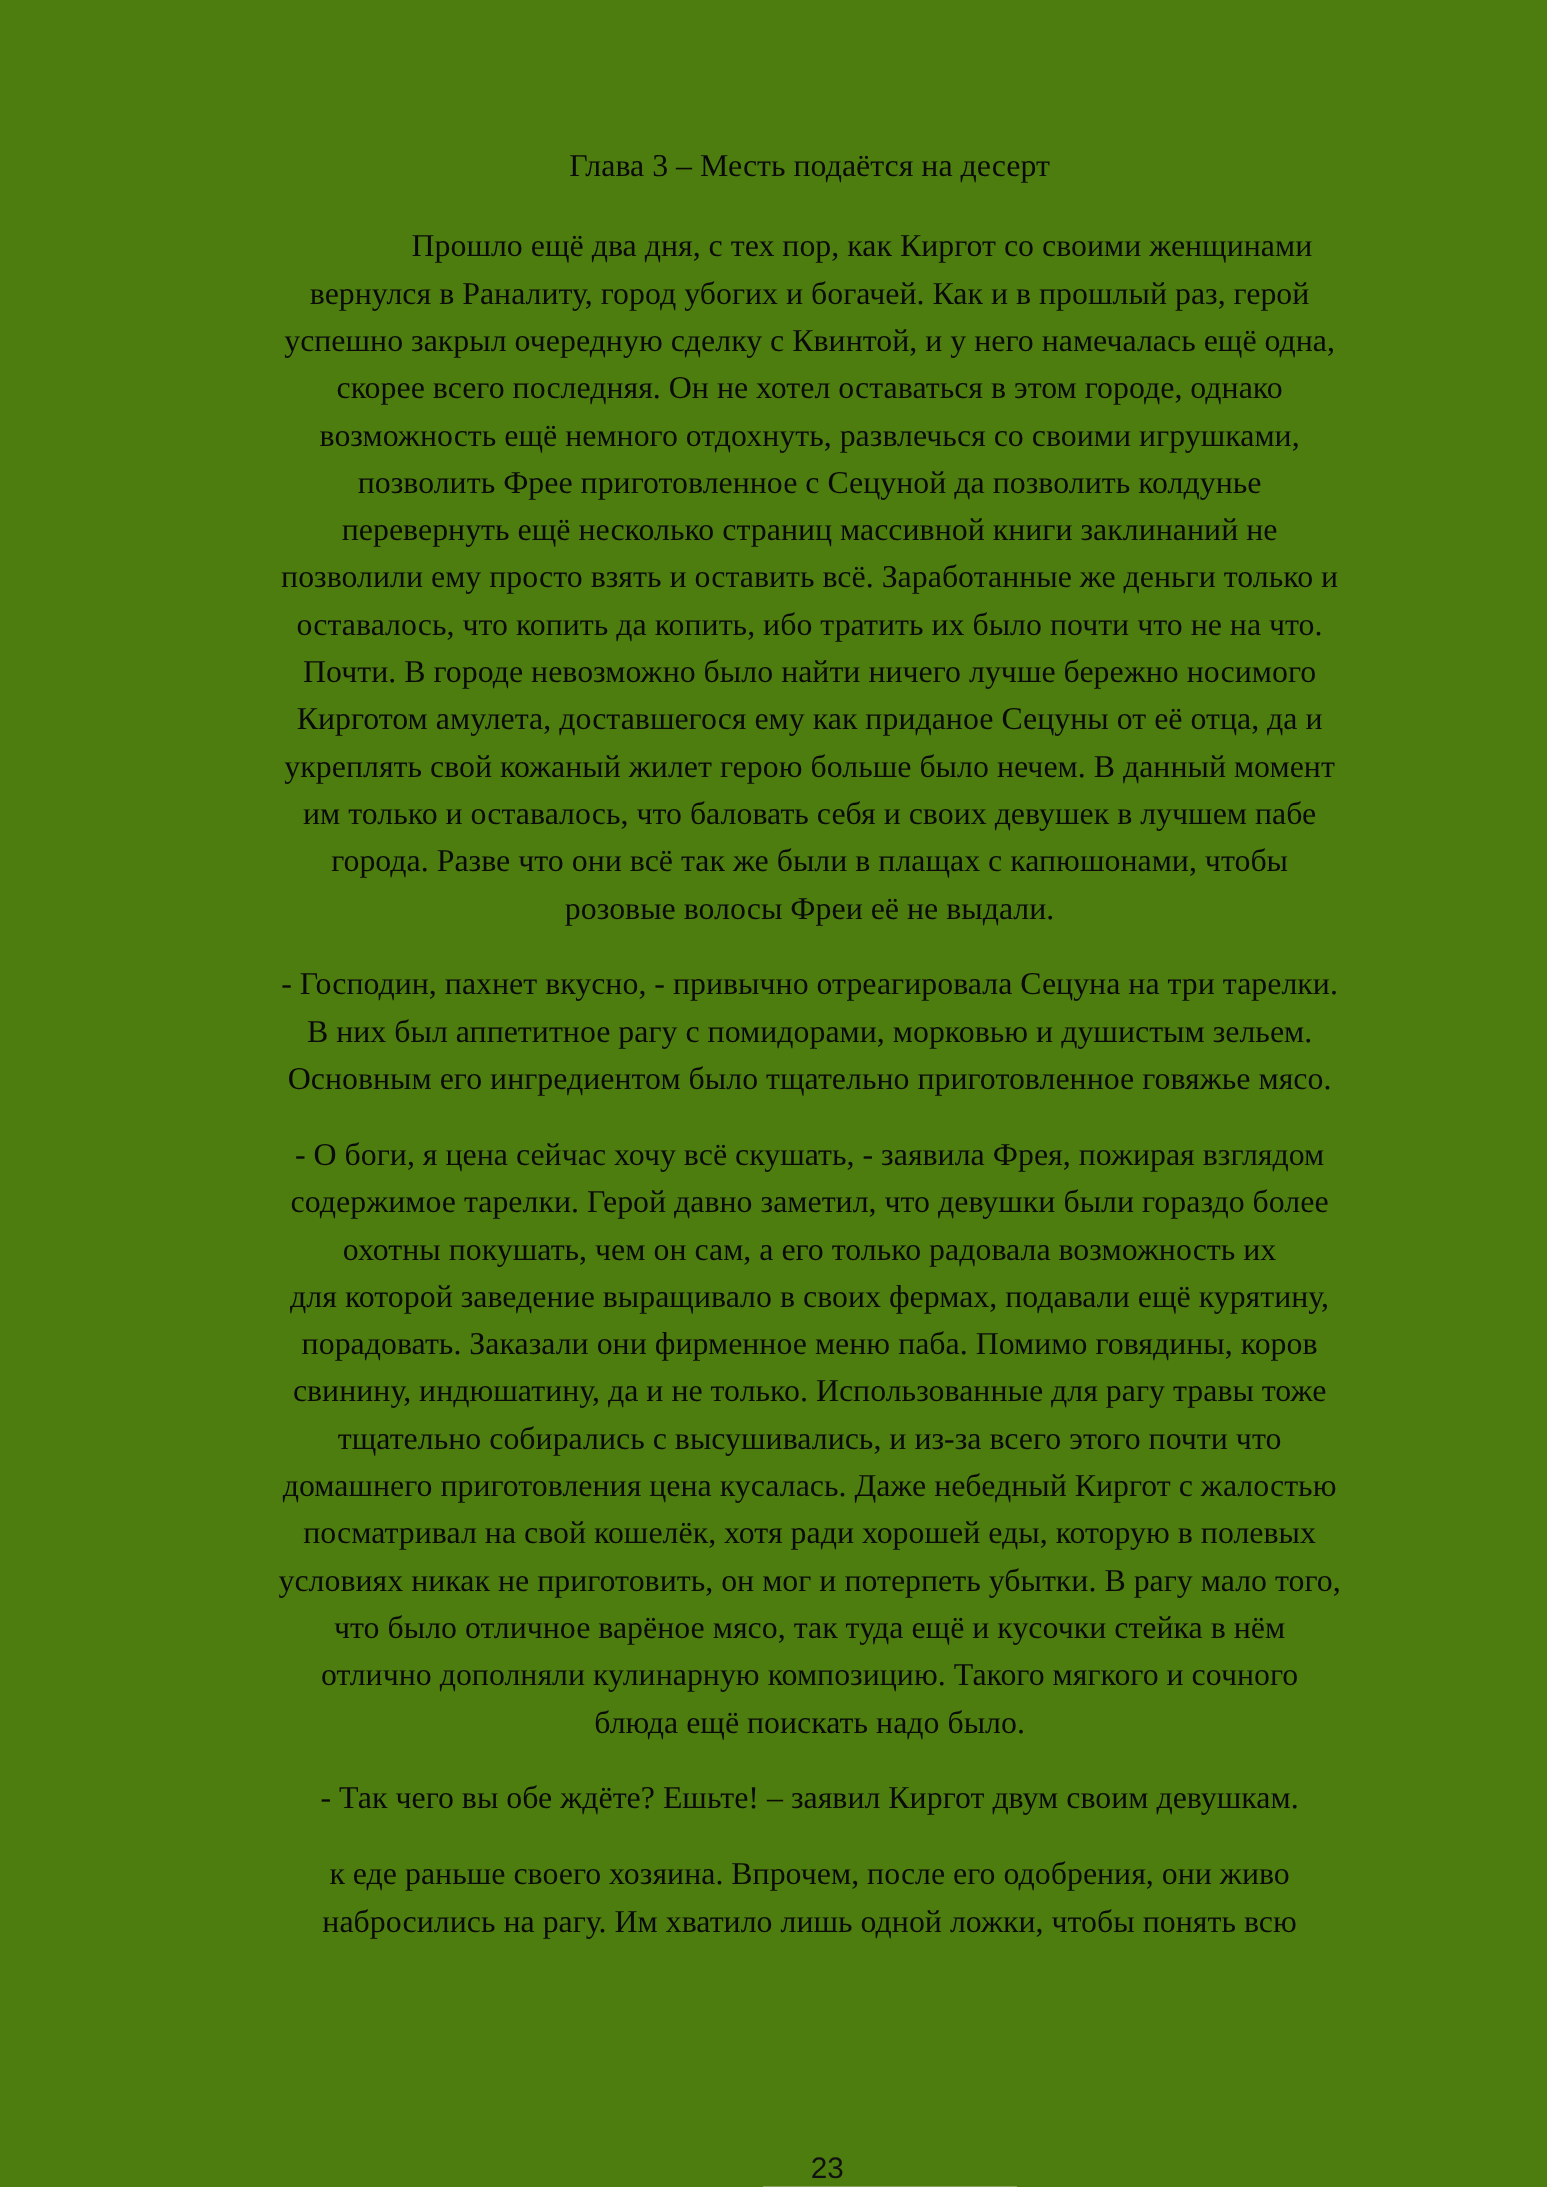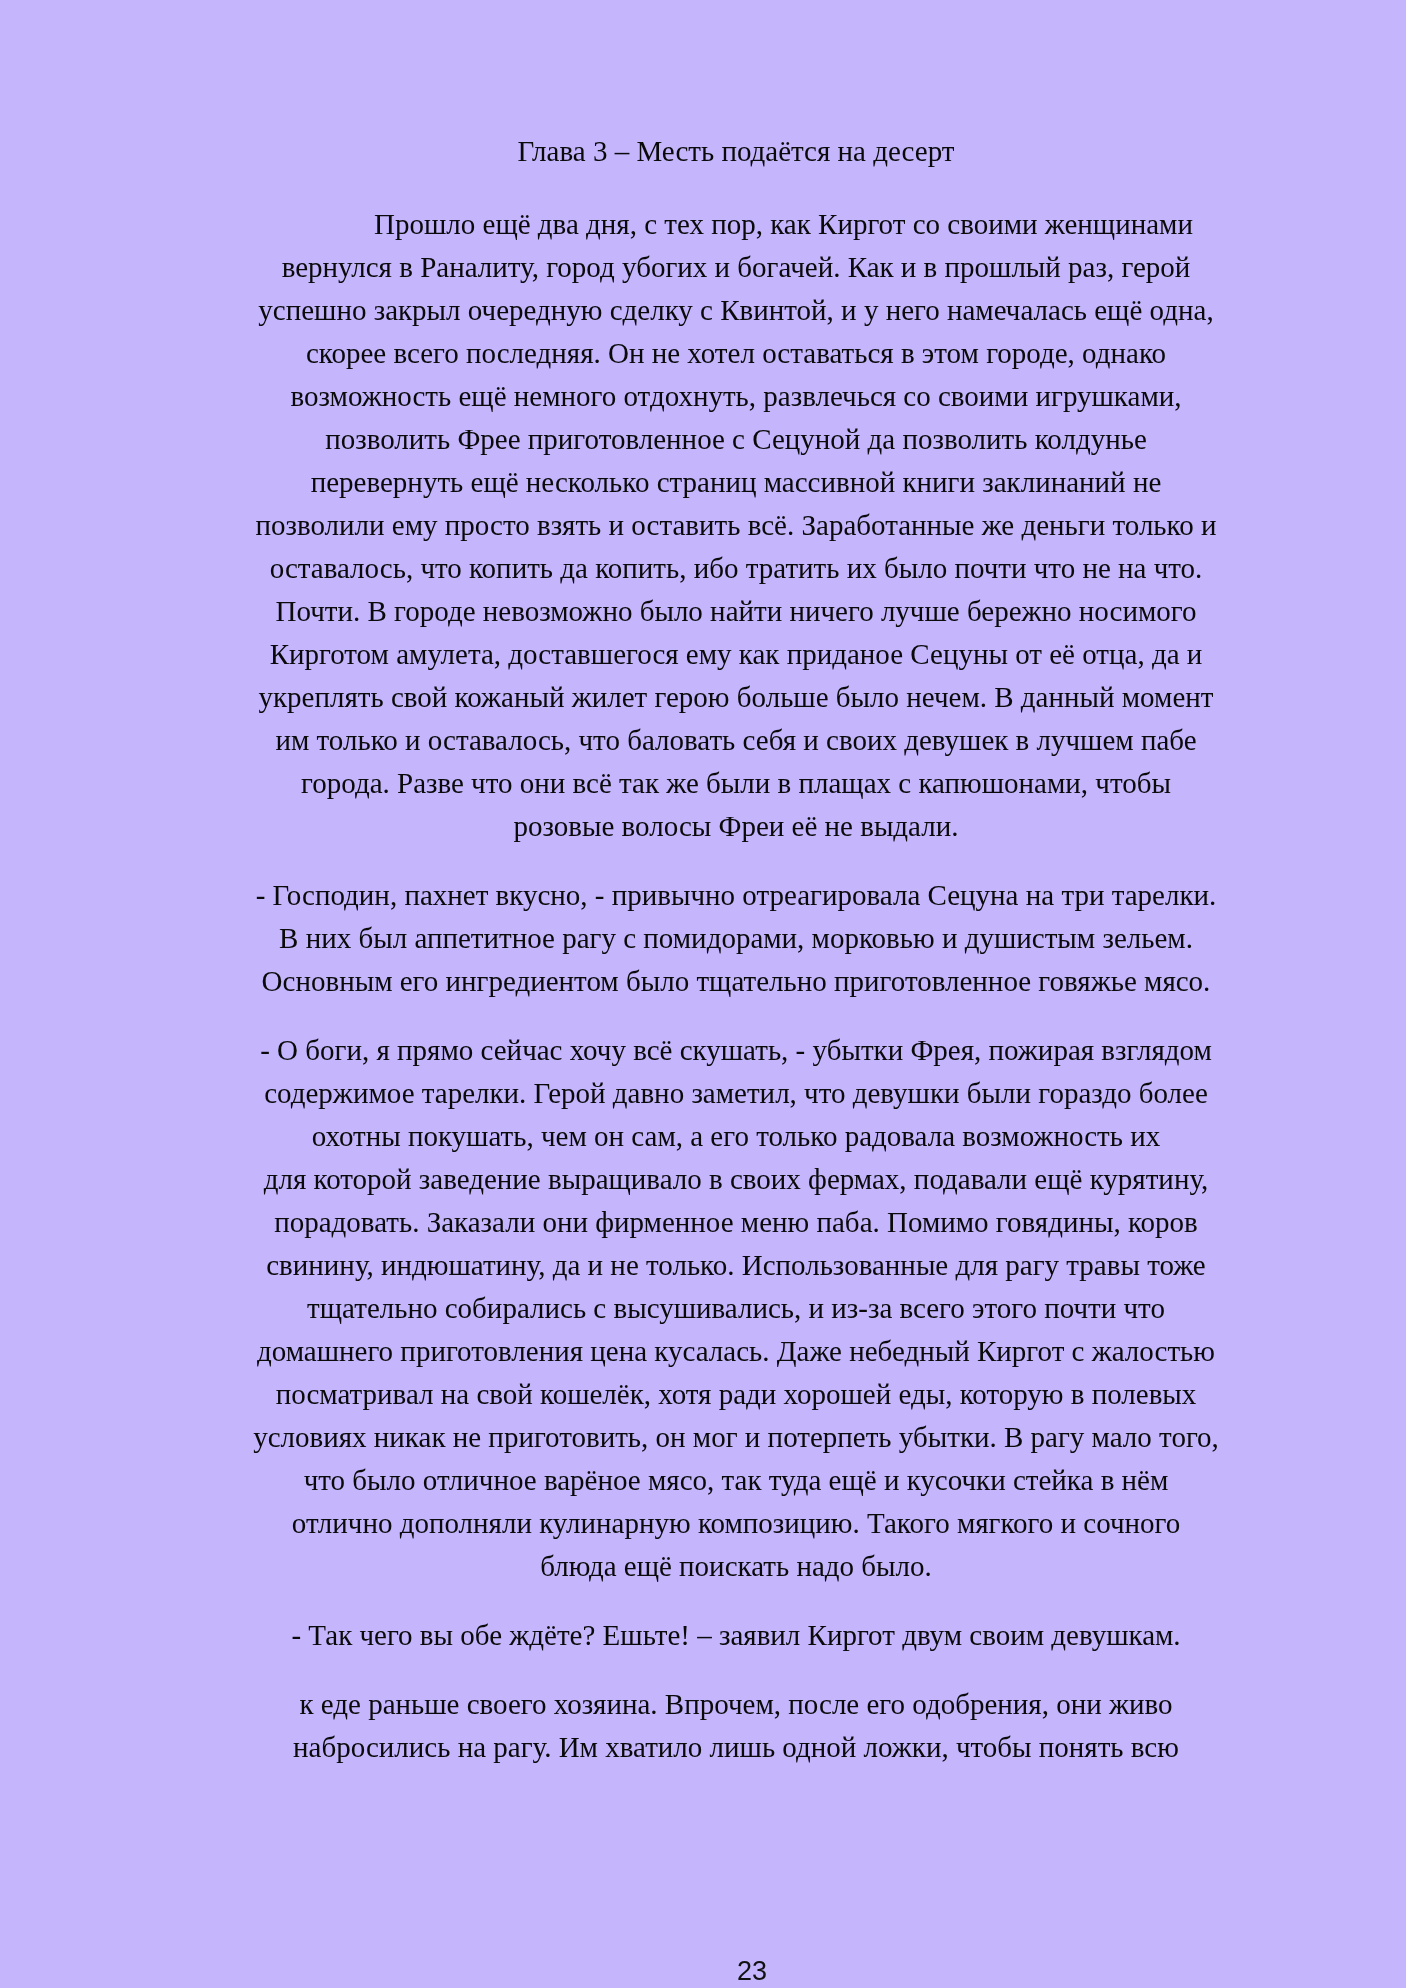--- a/index.html
+++ b/index.html
@@ -5,21 +5,21 @@
   html, body {
     margin: 0;
     padding: 0;
     background: #e8e8e8;
   }
   .page {
     position: relative;
     width: 1406px;
     height: 1988px;
     margin: 0 auto;
-    background: #c4b5fd;
+    background: #4d7c0f;
     overflow: hidden;
     color: #0a0a0a;
     font-family: "Liberation Serif", "DejaVu Serif", serif;
     font-size: 29px;
     box-sizing: border-box;
   }
   .content {
     position: absolute;
     left: 184px;
     top: 130px;
@@ -80,21 +80,21 @@
           <div class="line">им только и оставалось, что баловать себя и своих девушек в лучшем пабе</div>
           <div class="line">города. Разве что они всё так же были в плащах с капюшонами, чтобы</div>
           <div class="line">розовые волосы Фреи её не выдали.</div>
         </div>
         <div class="para">
           <div class="line">- Господин, пахнет вкусно, - привычно отреагировала Сецуна на три тарелки.</div>
           <div class="line">В них был аппетитное рагу с помидорами, морковью и душистым зельем.</div>
           <div class="line">Основным его ингредиентом было тщательно приготовленное говяжье мясо.</div>
         </div>
         <div class="para">
-          <div class="line">- О боги, я прямо сейчас хочу всё скушать, - убытки Фрея, пожирая взглядом</div>
+          <div class="line">- О боги, я цена сейчас хочу всё скушать, - заявила Фрея, пожирая взглядом</div>
           <div class="line">содержимое тарелки. Герой давно заметил, что девушки были гораздо более</div>
           <div class="line">охотны покушать, чем он сам, а его только радовала возможность их</div>
           <div class="line">для которой заведение выращивало в своих фермах, подавали ещё курятину,</div>
           <div class="line">порадовать. Заказали они фирменное меню паба. Помимо говядины, коров</div>
           <div class="line">свинину, индюшатину, да и не только. Использованные для рагу травы тоже</div>
           <div class="line">тщательно собирались с высушивались, и из-за всего этого почти что</div>
           <div class="line">домашнего приготовления цена кусалась. Даже небедный Киргот с жалостью</div>
           <div class="line">посматривал на свой кошелёк, хотя ради хорошей еды, которую в полевых</div>
           <div class="line">условиях никак не приготовить, он мог и потерпеть убытки. В рагу мало того,</div>
           <div class="line">что было отличное варёное мясо, так туда ещё и кусочки стейка в нём</div>

